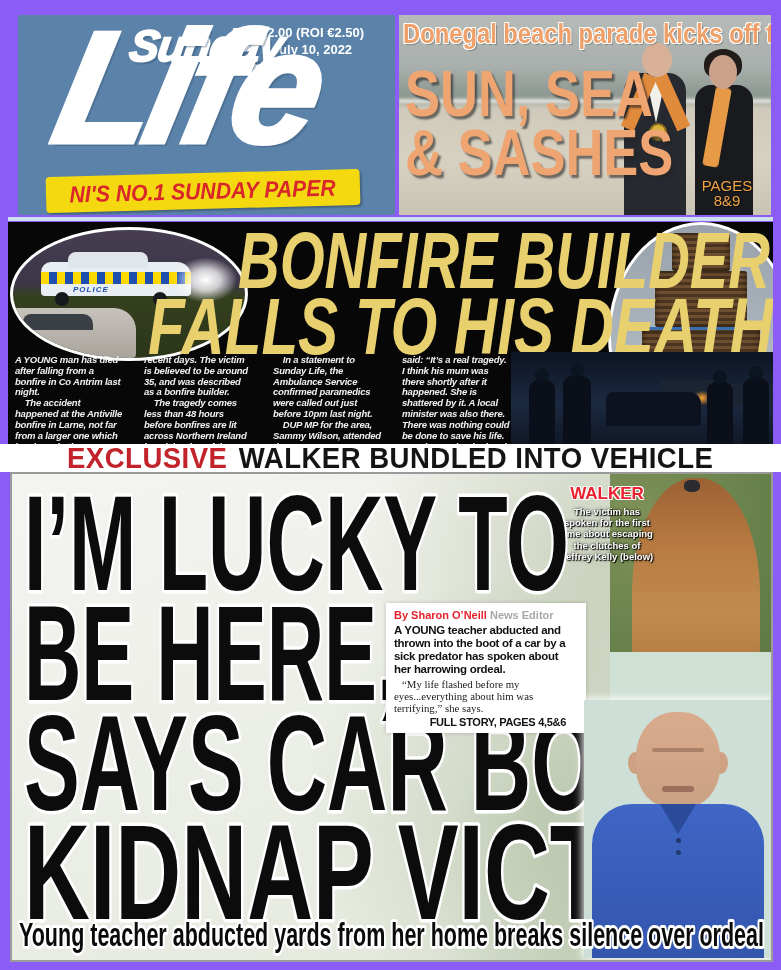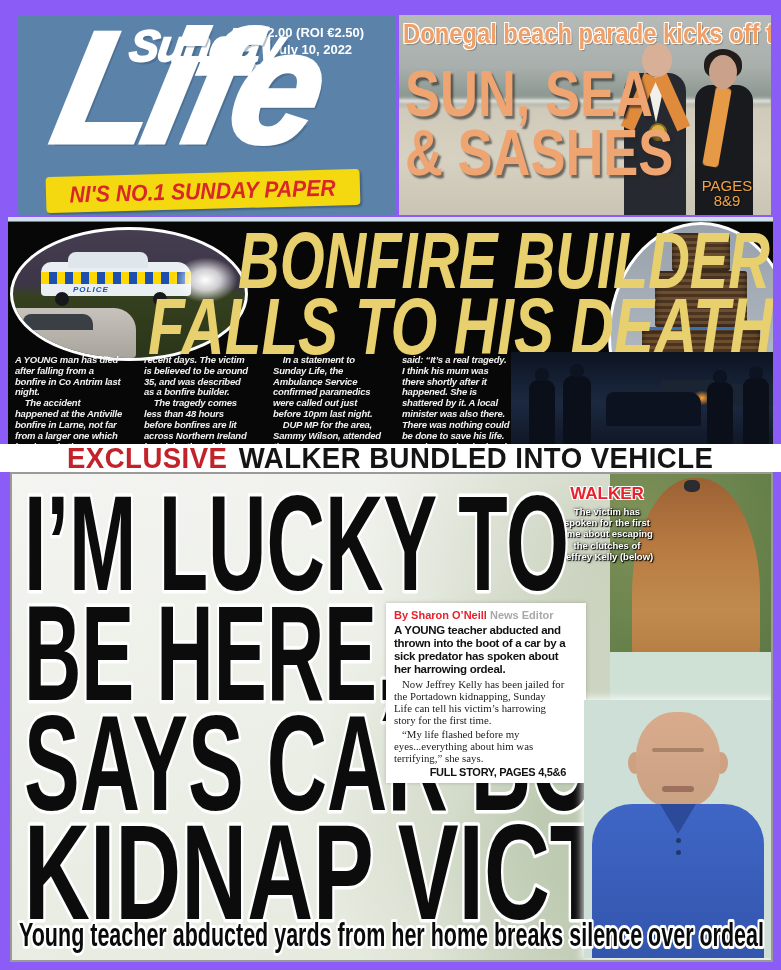--- a/index.html
+++ b/index.html
@@ -263,21 +263,20 @@
         <text x="8" y="332" font-size="136" textLength="688" lengthAdjust="spacingAndGlyphs">SAYS CAR BOOT</text>
         <text x="8" y="441" font-size="136" textLength="683" lengthAdjust="spacingAndGlyphs">KIDNAP VICTIM</text>
       </g>
     </svg>
 
     <div class="abs byline-box">
       <div class="byline-line">
         <span class="byline-by">By Sharon O’Neill</span><span class="byline-role"> News Editor</span>
       </div>
       <div class="intro">A YOUNG teacher abducted and thrown into the boot of a car by a sick predator has spoken about her harrowing ordeal.</div>
-      <div class="bodypara">Now Jeffrey Kelly has been jailed for the Portadown kidnapping, Sunday Life can tell his victim’s harrowing story for the first time.</div>
       <div class="bodypara">“My life flashed before my eyes...everything about him was terrifying,” she says.</div>
       <div class="full-story">FULL STORY, PAGES 4,5&amp;6</div>
     </div>
 
     <div class="abs kelly-photo">
       <div class="abs kelly-ear-l"></div>
       <div class="abs kelly-ear-r"></div>
       <div class="abs kelly-head"></div>
       <div class="abs kelly-brow"></div>
       <div class="abs kelly-mouth"></div>

